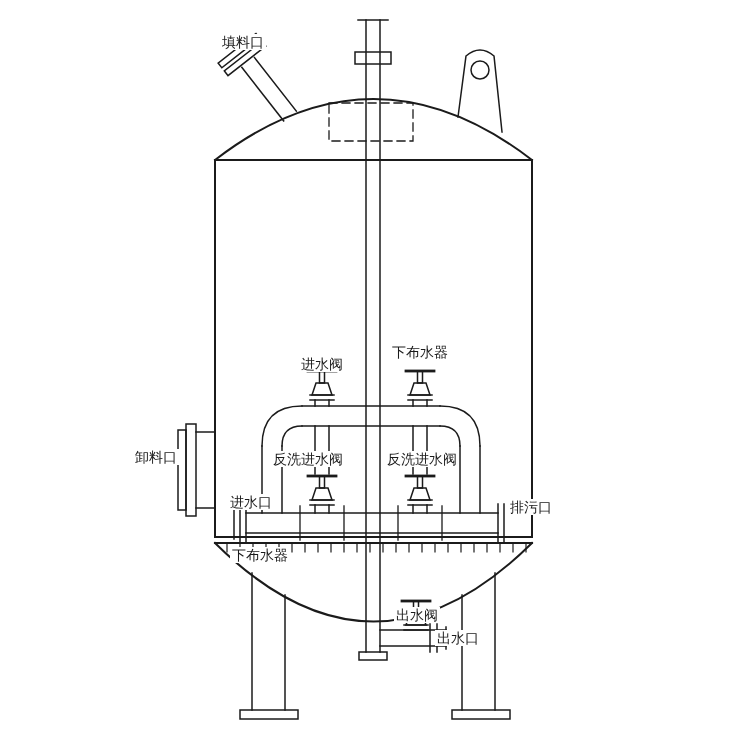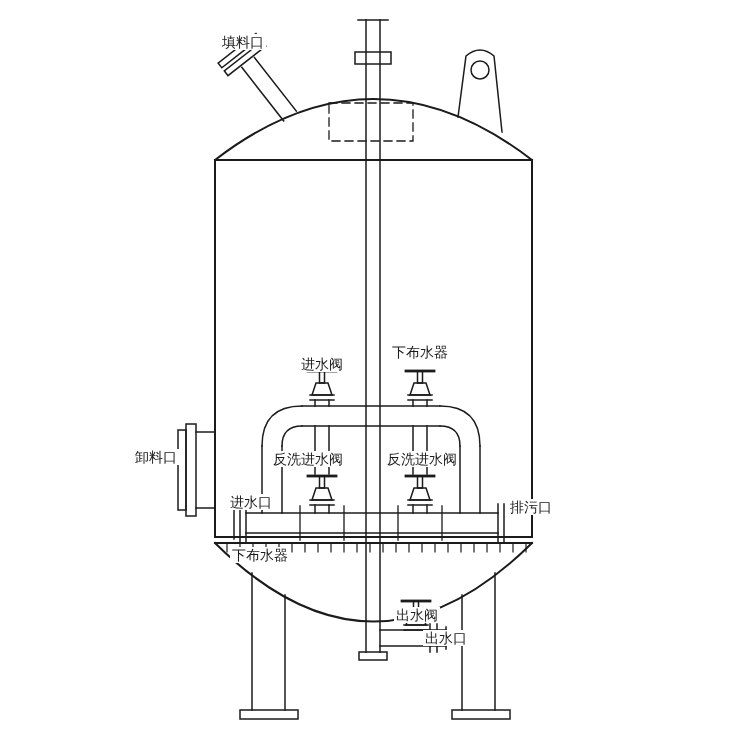--- a/index.html
+++ b/index.html
@@ -130,15 +130,15 @@
   <div class="lbl" style="left:243px;top:34px">填料口</div>
   <div class="lbl" style="left:322px;top:356px">进水阀</div>
   <div class="lbl" style="left:420px;top:344px">下布水器</div>
   <div class="lbl" style="left:156px;top:449px">卸料口</div>
   <div class="lbl" style="left:308px;top:451px">反洗进水阀</div>
   <div class="lbl" style="left:422px;top:451px">反洗进水阀</div>
   <div class="lbl" style="left:251px;top:494px">进水口</div>
   <div class="lbl" style="left:531px;top:499px">排污口</div>
   <div class="lbl" style="left:260px;top:547px">下布水器</div>
   <div class="lbl" style="left:417px;top:607px">出水阀</div>
-  <div class="lbl" style="left:446px;top:630px">出水口</div>
+  <div class="lbl" style="left:458px;top:630px">出水口</div>
 
 </div>
 
 </body></html>

